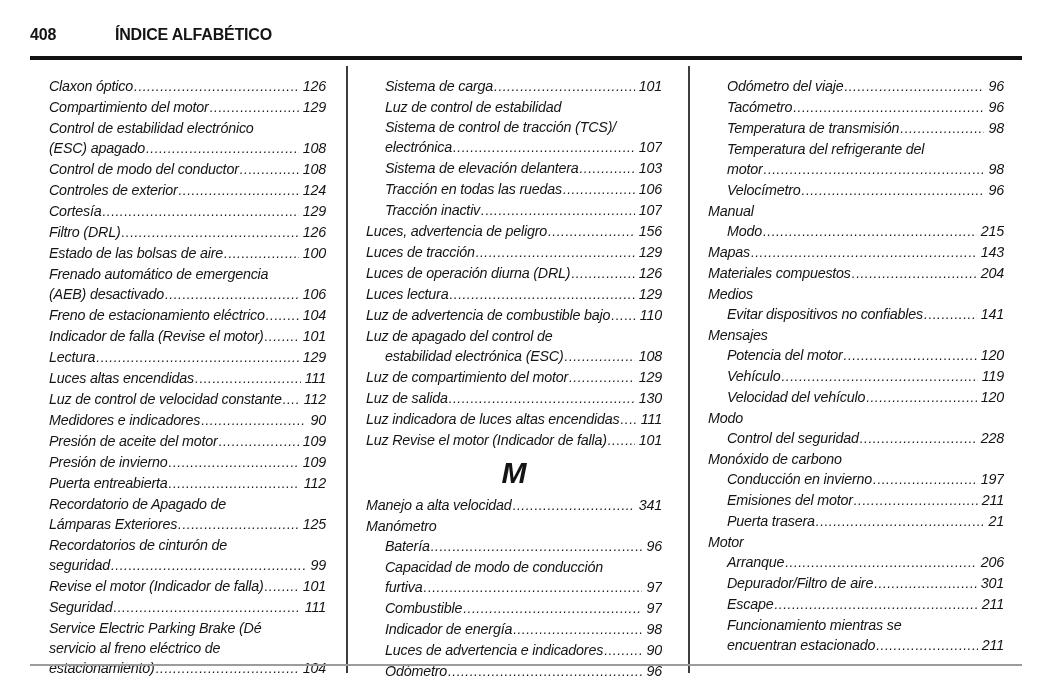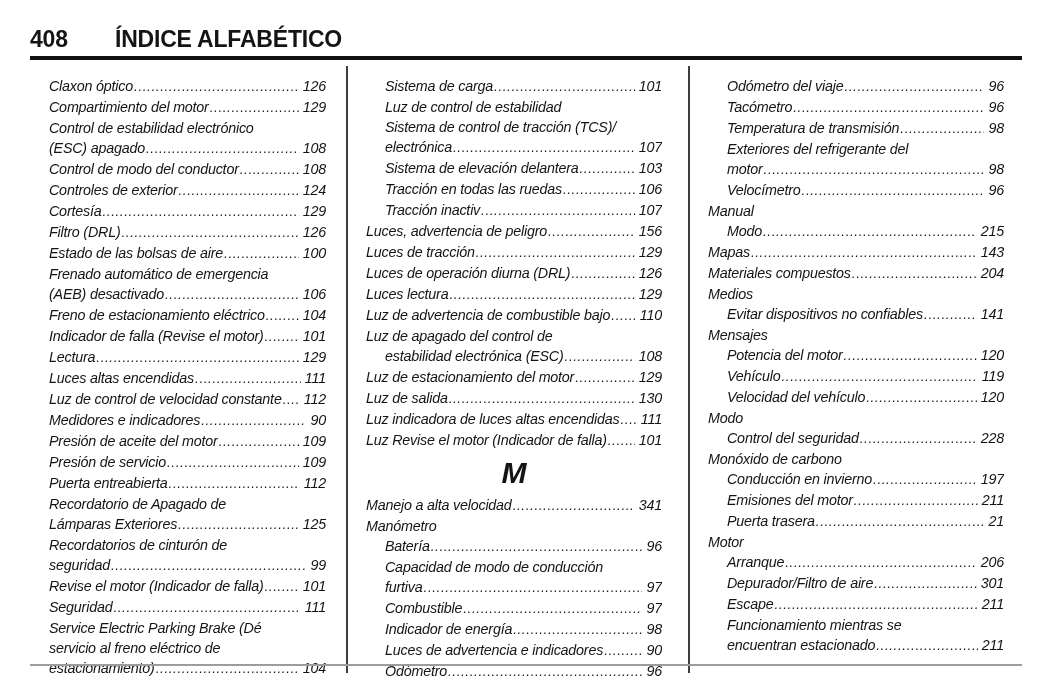--- a/index.html
+++ b/index.html
@@ -7,21 +7,21 @@
     width:1054px; height:700px;
     background:#ffffff;
     position:relative;
     overflow:hidden;
     font-family:"Liberation Sans", sans-serif;
     color:#141414;
   }
   .header {
     position:absolute; left:30px; top:26px;
     display:flex; align-items:baseline;
-    font-weight:700; font-size:23px; letter-spacing:-0.2px;
+    font-weight:700; font-size:16px; letter-spacing:-0.2px;
   }
   .header .folio { width:85px; }
   .header-rule {
     position:absolute; left:30px; top:56px;
     width:992px; height:3.5px; background:#121212;
   }
   .bottom-rule {
     position:absolute; left:30px; top:664px;
     width:992px; height:1.5px; background:#9c9c9c;
   }
@@ -154,21 +154,21 @@
       <span class="label">Medidores e indicadores</span>
       <span class="leader"></span>
       <span class="pagenum">90</span>
     </div>
     <div class="line indent-1">
       <span class="label">Presión de aceite del motor</span>
       <span class="leader"></span>
       <span class="pagenum">109</span>
     </div>
     <div class="line indent-1">
-      <span class="label">Presión de servicio</span>
+      <span class="label">Presión de invierno</span>
       <span class="leader"></span>
       <span class="pagenum">109</span>
     </div>
     <div class="line indent-1">
       <span class="label">Puerta entreabierta</span>
       <span class="leader"></span>
       <span class="pagenum">112</span>
     </div>
     <div class="line indent-1">
       <span class="label">Recordatorio de Apagado de</span>
@@ -267,21 +267,21 @@
     </div>
     <div class="line indent-0">
       <span class="label">Luz de apagado del control de</span>
     </div>
     <div class="line indent-1">
       <span class="label">estabilidad electrónica (ESC)</span>
       <span class="leader"></span>
       <span class="pagenum">108</span>
     </div>
     <div class="line indent-0">
-      <span class="label">Luz de estacionamiento del motor</span>
+      <span class="label">Luz de compartimiento del motor</span>
       <span class="leader"></span>
       <span class="pagenum">129</span>
     </div>
     <div class="line indent-0">
       <span class="label">Luz de salida</span>
       <span class="leader"></span>
       <span class="pagenum">130</span>
     </div>
     <div class="line indent-0">
       <span class="label">Luz indicadora de luces altas encendidas</span>
@@ -346,21 +346,21 @@
       <span class="label">Tacómetro</span>
       <span class="leader"></span>
       <span class="pagenum">96</span>
     </div>
     <div class="line indent-1">
       <span class="label">Temperatura de transmisión</span>
       <span class="leader"></span>
       <span class="pagenum">98</span>
     </div>
     <div class="line indent-1">
-      <span class="label">Exteriores del refrigerante del</span>
+      <span class="label">Temperatura del refrigerante del</span>
     </div>
     <div class="line indent-1">
       <span class="label">motor</span>
       <span class="leader"></span>
       <span class="pagenum">98</span>
     </div>
     <div class="line indent-1">
       <span class="label">Velocímetro</span>
       <span class="leader"></span>
       <span class="pagenum">96</span>

